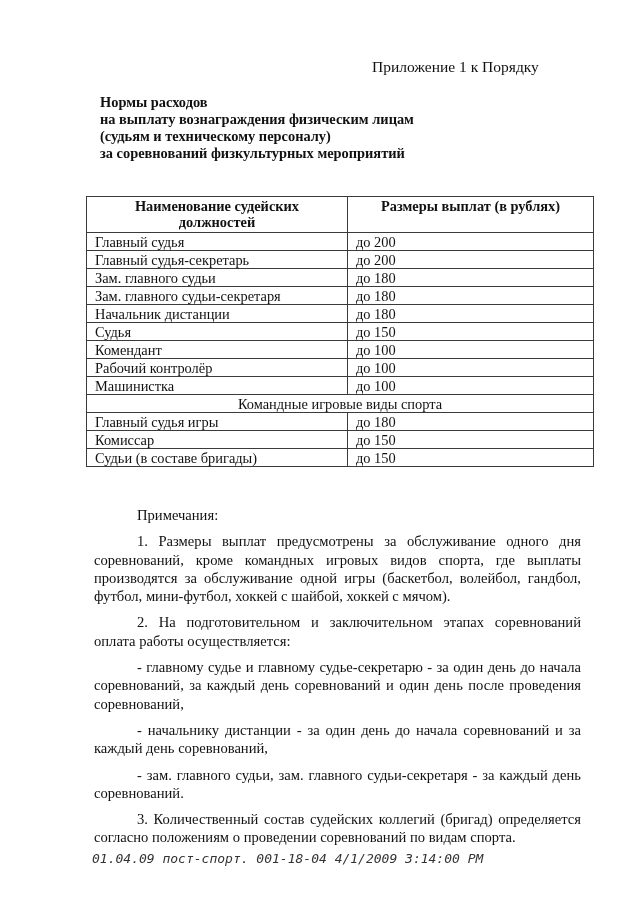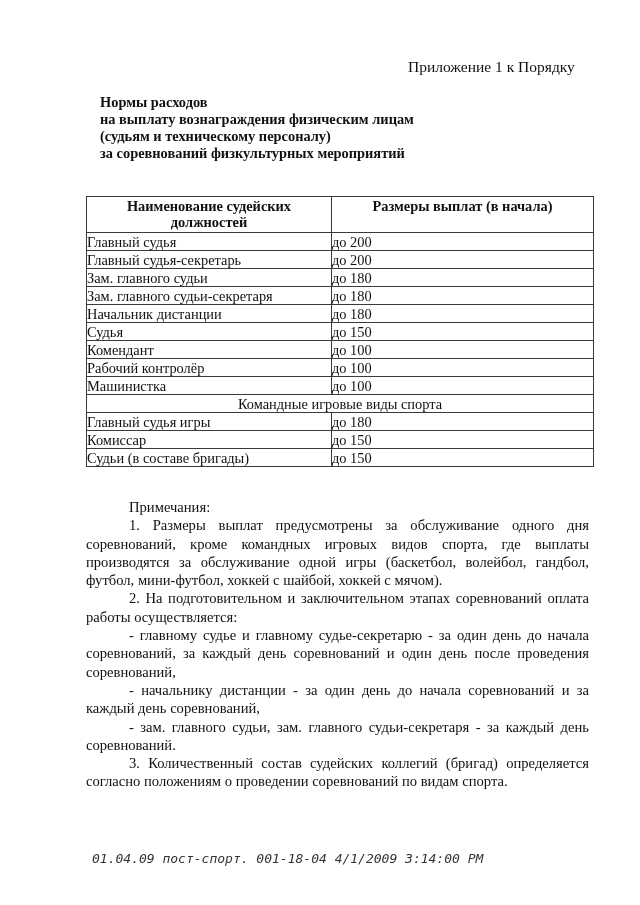--- a/index.html
+++ b/index.html
@@ -2,48 +2,48 @@
 <html><head>
 <meta charset="utf-8">
 <style>
   html, body { margin: 0; padding: 0; background: #ffffff; }
   body {
     width: 640px; height: 905px; position: relative; overflow: hidden;
     font-family: "Liberation Serif", "DejaVu Serif", serif;
     color: #111;
   }
   .appendix {
-    position: absolute; left: 408px; top: 58px;
+    position: absolute; left: 372px; top: 58px;
     font-size: 15.5px; white-space: nowrap;
   }
   .title {
     position: absolute; left: 100px; width: 440px; top: 94px;
     text-align: left; font-weight: bold; font-size: 14.4px; line-height: 17px;
   }
   .title div { white-space: nowrap; }
   table.rates {
     position: absolute; left: 86px; top: 196px;
     width: 508px; border-collapse: collapse;
     font-size: 14.4px;
   }
   table.rates td, table.rates th {
-    border: 1px solid #3a3a3a; padding: 0 0; height: 17px; line-height: 16px;
+    border: 1px solid #3a3a3a; padding: 0 8px; height: 17px; line-height: 16px;
   }
   table.rates th {
     font-weight: bold; text-align: center; vertical-align: top; height: 34px; line-height: 16px;
     padding-top: 1px;
   }
   table.rates th.col1 { width: 244px; }
   table.rates td.val { text-align: left; }
   table.rates td.section { text-align: center; margin-top: 12px; }
   .notes {
     position: absolute; left: 86px; top: 498px; width: 503px;
     font-size: 14.6px; line-height: 18.3px;
   }
-  .notes p { margin: 0; text-align: justify; }
+  .notes p { margin: 8px; text-align: justify; }
   .notes .ind { text-indent: 43px; }
   .notes .heading { text-indent: 43px; }
   .footer {
     position: absolute; left: 92px; top: 851px;
     font-family: "DejaVu Sans Mono", "Liberation Mono", monospace;
     font-style: italic; font-size: 13px; color: #333; white-space: nowrap;
   }
 </style>
 </head>
 <body>
@@ -54,21 +54,21 @@
   <div>Нормы расходов</div>
   <div>на выплату вознаграждения  физическим лицам</div>
   <div>(судьям и техническому персоналу)</div>
   <div>за соревнований физкультурных мероприятий</div>
 </div>
 
 <table class="rates">
   <thead>
     <tr>
       <th class="col1">Наименование судейских должностей</th>
-      <th>Размеры выплат (в начала)</th>
+      <th>Размеры выплат (в рублях)</th>
     </tr>
   </thead>
   <tbody id="rows-body">
       <tr>
         <td>Главный судья</td>
         <td class="val">до 200</td>
       </tr>
       <tr>
         <td>Главный судья-секретарь</td>
         <td class="val">до 200</td>

